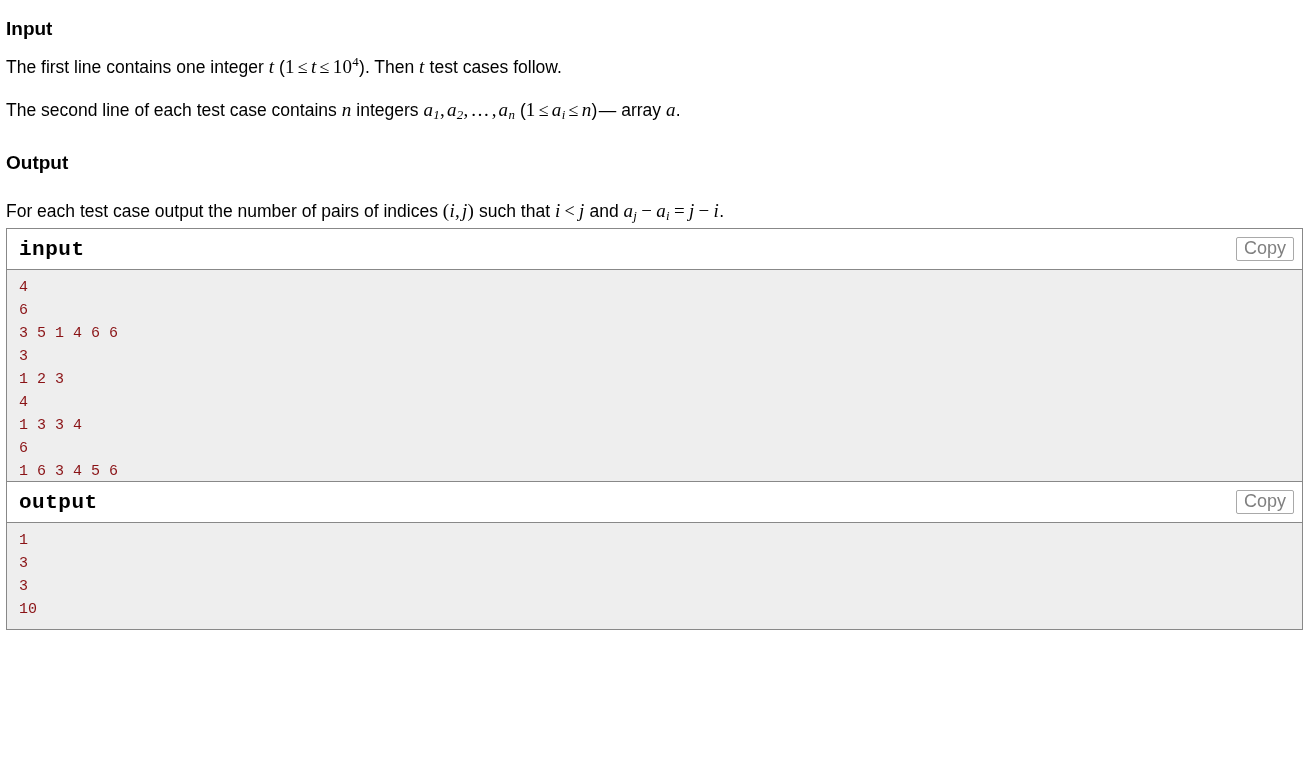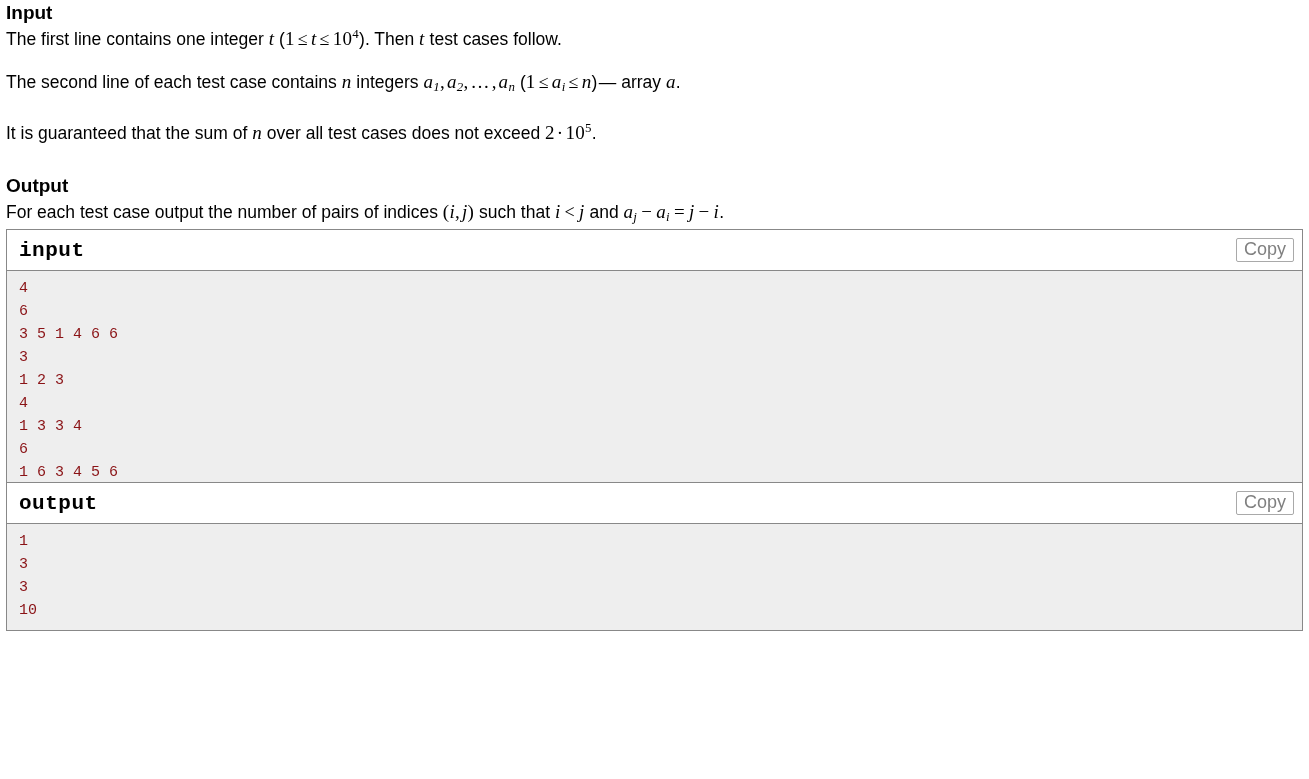--- a/index.html
+++ b/index.html
@@ -10,21 +10,21 @@
   body {
     width: 1309px;
     height: 779px;
     overflow: hidden;
     font-family: "Liberation Sans", sans-serif;
     color: #000000;
     -webkit-font-smoothing: none;
   }
 
   .page {
-    padding: 0 6px;
+    padding: 16px 6px;
     box-sizing: border-box;
     width: 1309px;
   }
 
   h2.section-title {
     font-family: "Liberation Sans", sans-serif;
     font-size: 19px;
     font-weight: bold;
     margin: 0;
     padding: 0;
@@ -36,25 +36,25 @@
   .sec-output-title { margin-top: 0px; }
 
   p.para {
     font-family: "Liberation Sans", sans-serif;
     font-size: 17.5px;
     line-height: 22px;
     margin: 0;
     padding: 0;
     color: #000;
   }
-  .para.p1 { margin-top: 2px; }
+  .para.p1 { margin-top: 14px; }
   .para.p2 { margin-top: 30px; }
   .para.p3 { margin-top: 21px; }
   .para.p4 { margin-top: 29px; }
-  .para.p5 { margin-top: 2px; }
+  .para.p5 { margin-top: 24px; }
 
   
   .math {
     font-family: "Liberation Serif", serif;
     font-style: italic;
     font-size: 19px;
     letter-spacing: 0.3px;
   }
   .math .num,
   .math .op,
@@ -156,21 +156,20 @@
 
 <div class="page">
 
   <h2 class="section-title sec-input-title">Input</h2>
 
   <p class="para p1">The first line contains one integer <span class="math">t</span> (<span class="math"><span class="num">1</span><span class="le">≤</span>t<span class="le">≤</span><span class="num">10<sup>4</sup></span></span>). Then <span class="math">t</span> test cases follow.</p>
 
 
   <p class="para p3">The second line of each test case contains <span class="math">n</span> integers <span class="math">a<sub>1</sub><span class="comma">, </span>a<sub>2</sub><span class="comma">, … , </span>a<sub>n</sub></span> (<span class="math"><span class="num">1</span><span class="le">≤</span>a<sub>i</sub><span class="le">≤</span>n</span>) <span class="mdash">—</span> array <span class="math">a</span>.</p>
 
-  <p class="para p4">It is guaranteed that the sum of <span class="math">n</span> over all test cases does not exceed <span class="math"><span class="num">2</span><span class="cdot">·</span><span class="num">10<sup>5</sup></span></span>.</p>
 
   <h2 class="section-title sec-output-title" style="margin-top:29px">Output</h2>
 
   <p class="para p5">For each test case output the number of pairs of indices <span class="math"><span class="paren">(</span>i<span class="comma">, </span>j<span class="paren">)</span></span> such that <span class="math">i<span class="lt">&lt;</span>j</span> and <span class="math">a<sub>j</sub><span class="minus">−</span>a<sub>i</sub><span class="eq">=</span>j<span class="minus">−</span>i</span>.</p>
 
 
   <div class="sample-tests">
 
     <div class="sample-test">
       <div class="io-header">

